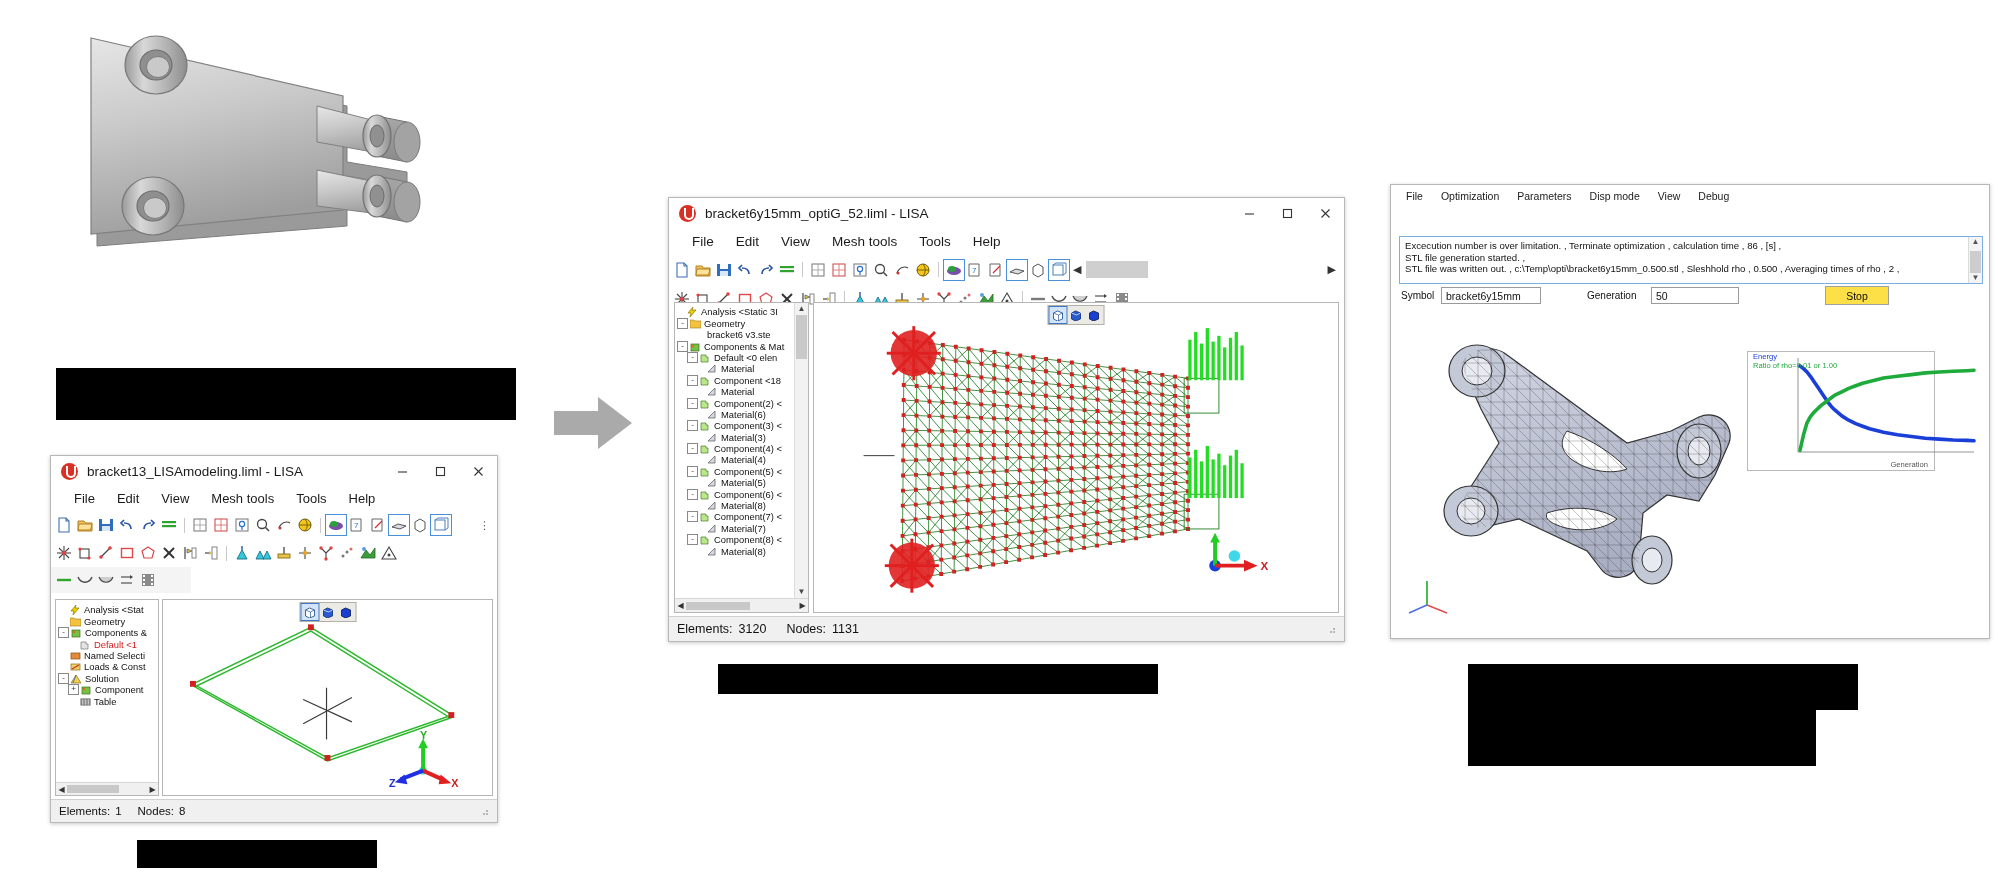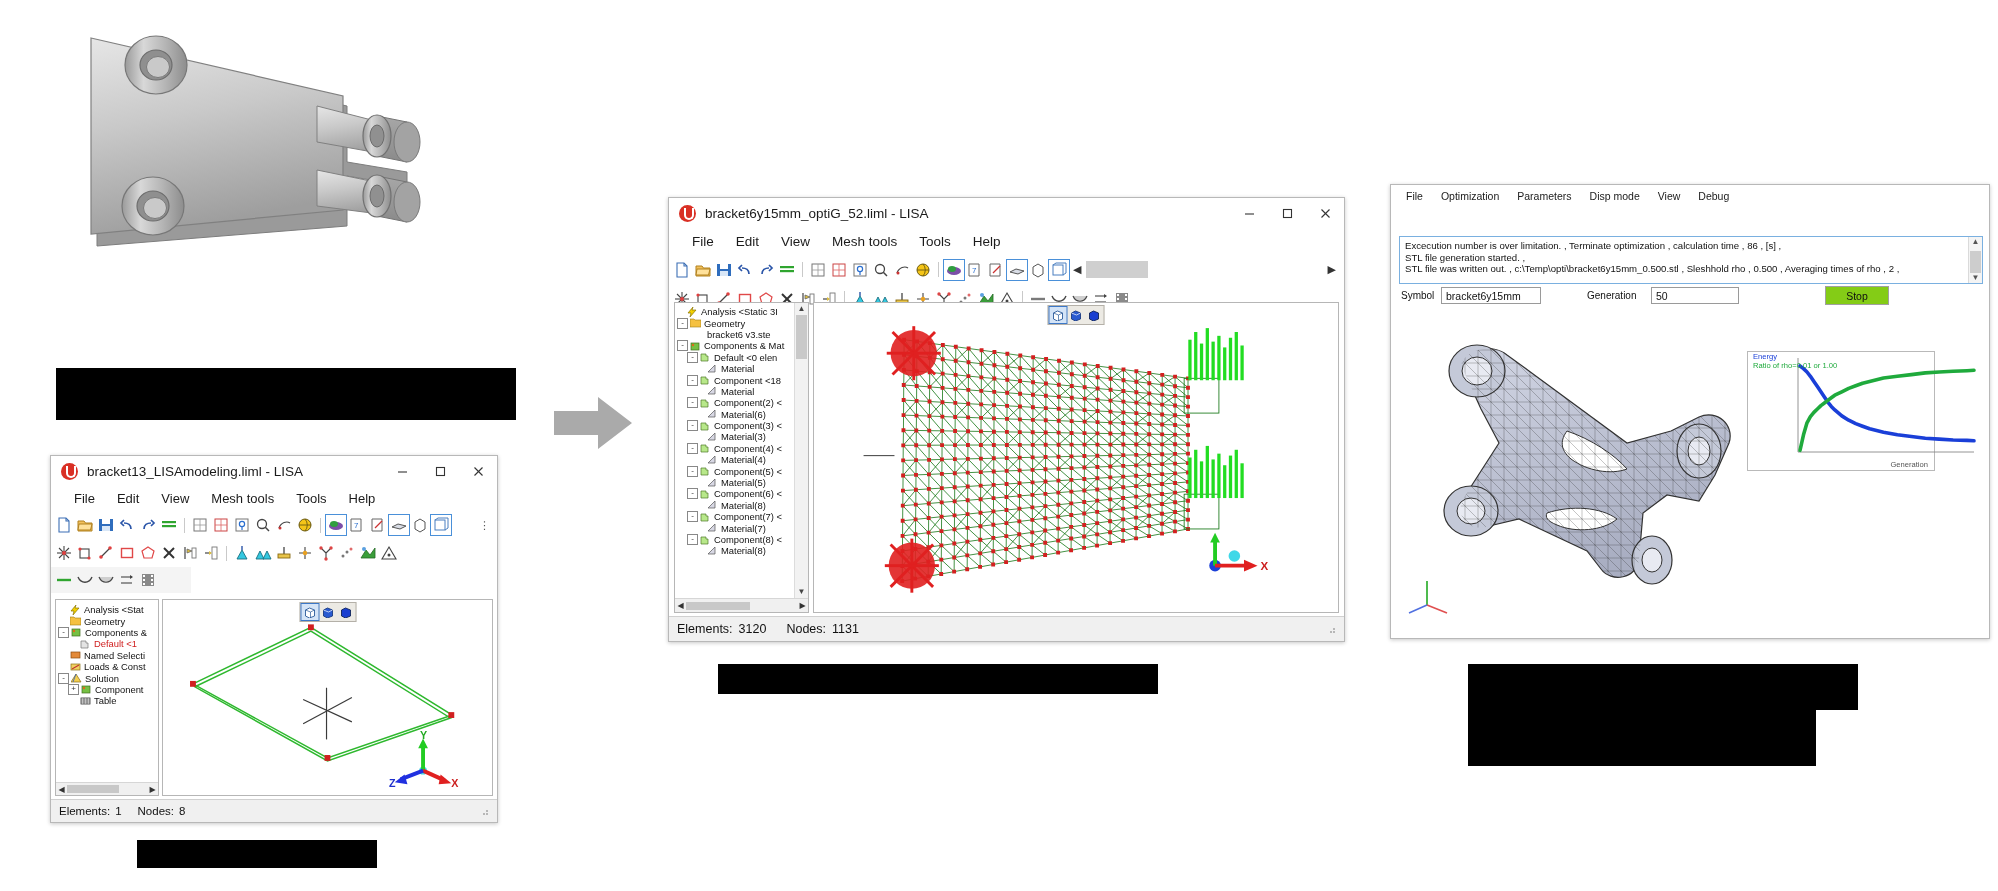--- a/index.html
+++ b/index.html
@@ -26,21 +26,21 @@
            font-size:13px;color:#1b1b1b;background:#fff;}
   .menubar span{padding:0 11px;white-space:nowrap;}
 
   .toolbar{background:#fff;padding:2px 4px;display:flex;align-items:center;gap:3px;
            flex-wrap:nowrap;overflow:hidden;}
   .tbi{width:18px;height:18px;flex:0 0 auto;display:block;}
   .tbsep{width:1px;height:15px;background:#c9c9c9;margin:0 3px;flex:0 0 auto;}
   .tbi.framed{outline:1px solid #4a90d9;outline-offset:1px;}
 
   .tree{background:#fff;overflow:hidden;position:relative;}
-  .trow{display:flex;align-items:center;height:11.4px;font-size:9.4px;color:#111;
+  .trow{display:flex;align-items:flex-end;height:11.4px;font-size:9.4px;color:#111;
         white-space:nowrap;font-family:"Liberation Sans", sans-serif;}
   .tw{width:9px;height:9px;border:1px solid #888;background:#fff;margin-right:2px;
       position:relative;flex:0 0 auto;font-size:8px;line-height:7px;text-align:center;color:#333;}
   .tspace{flex:0 0 auto;}
   .ticon{width:11px;height:10px;margin-right:3px;flex:0 0 auto;}
 
   .view3d{background:#ffffff;position:relative;overflow:hidden;}
   .viewbtns{position:absolute;top:2px;left:50%;transform:translateX(-50%);
             display:flex;background:#eceae4;border:1px solid #b4b0a8;padding:1px;gap:1px;}
   .vb{width:17px;height:16px;display:flex;align-items:center;justify-content:center;}
@@ -65,21 +65,21 @@
   .logbox{position:absolute;background:#fff;border:1px solid #7ab0e0;box-sizing:border-box;
           font-family:"Liberation Sans", sans-serif;font-size:9.6px;color:#111;
           padding:3px 5px;line-height:11.5px;overflow:hidden;}
   .logbox .vsb{position:absolute;right:0;top:0;bottom:0;width:13px;background:#f4f4f4;
                border-left:1px solid #dadada;display:flex;flex-direction:column;
                justify-content:space-between;align-items:center;font-size:8px;color:#555;}
   .logbox .vsb .thumb{position:absolute;top:14px;width:11px;height:22px;background:#cdcdcd;}
   .fieldlabel{position:absolute;font-size:10px;color:#111;}
   .textfield{position:absolute;background:#fff;border:1px solid #9a9a9a;box-sizing:border-box;
              font-size:10.5px;color:#111;padding:1px 4px;display:flex;align-items:center;}
-  .btn3d{position:absolute;background:#84cc16;border:1px solid #a0a0a0;box-sizing:border-box;
+  .btn3d{position:absolute;background:#fde047;border:1px solid #a0a0a0;box-sizing:border-box;
          display:flex;align-items:center;justify-content:center;font-size:10.5px;color:#111;}
 
   .chartbox{position:absolute;background:#fff;border:1px solid #b9b9b9;box-sizing:border-box;padding-left:44px;}
   .chartlegend{position:absolute;font-size:7.6px;line-height:8.6px;white-space:nowrap;}
   .chartxlabel{position:absolute;font-size:7.6px;color:#555;}
 </style>
 </head>
 <body>
 
 <div style="position:absolute;left:55px;top:10px;width:420px;height:350px;">

